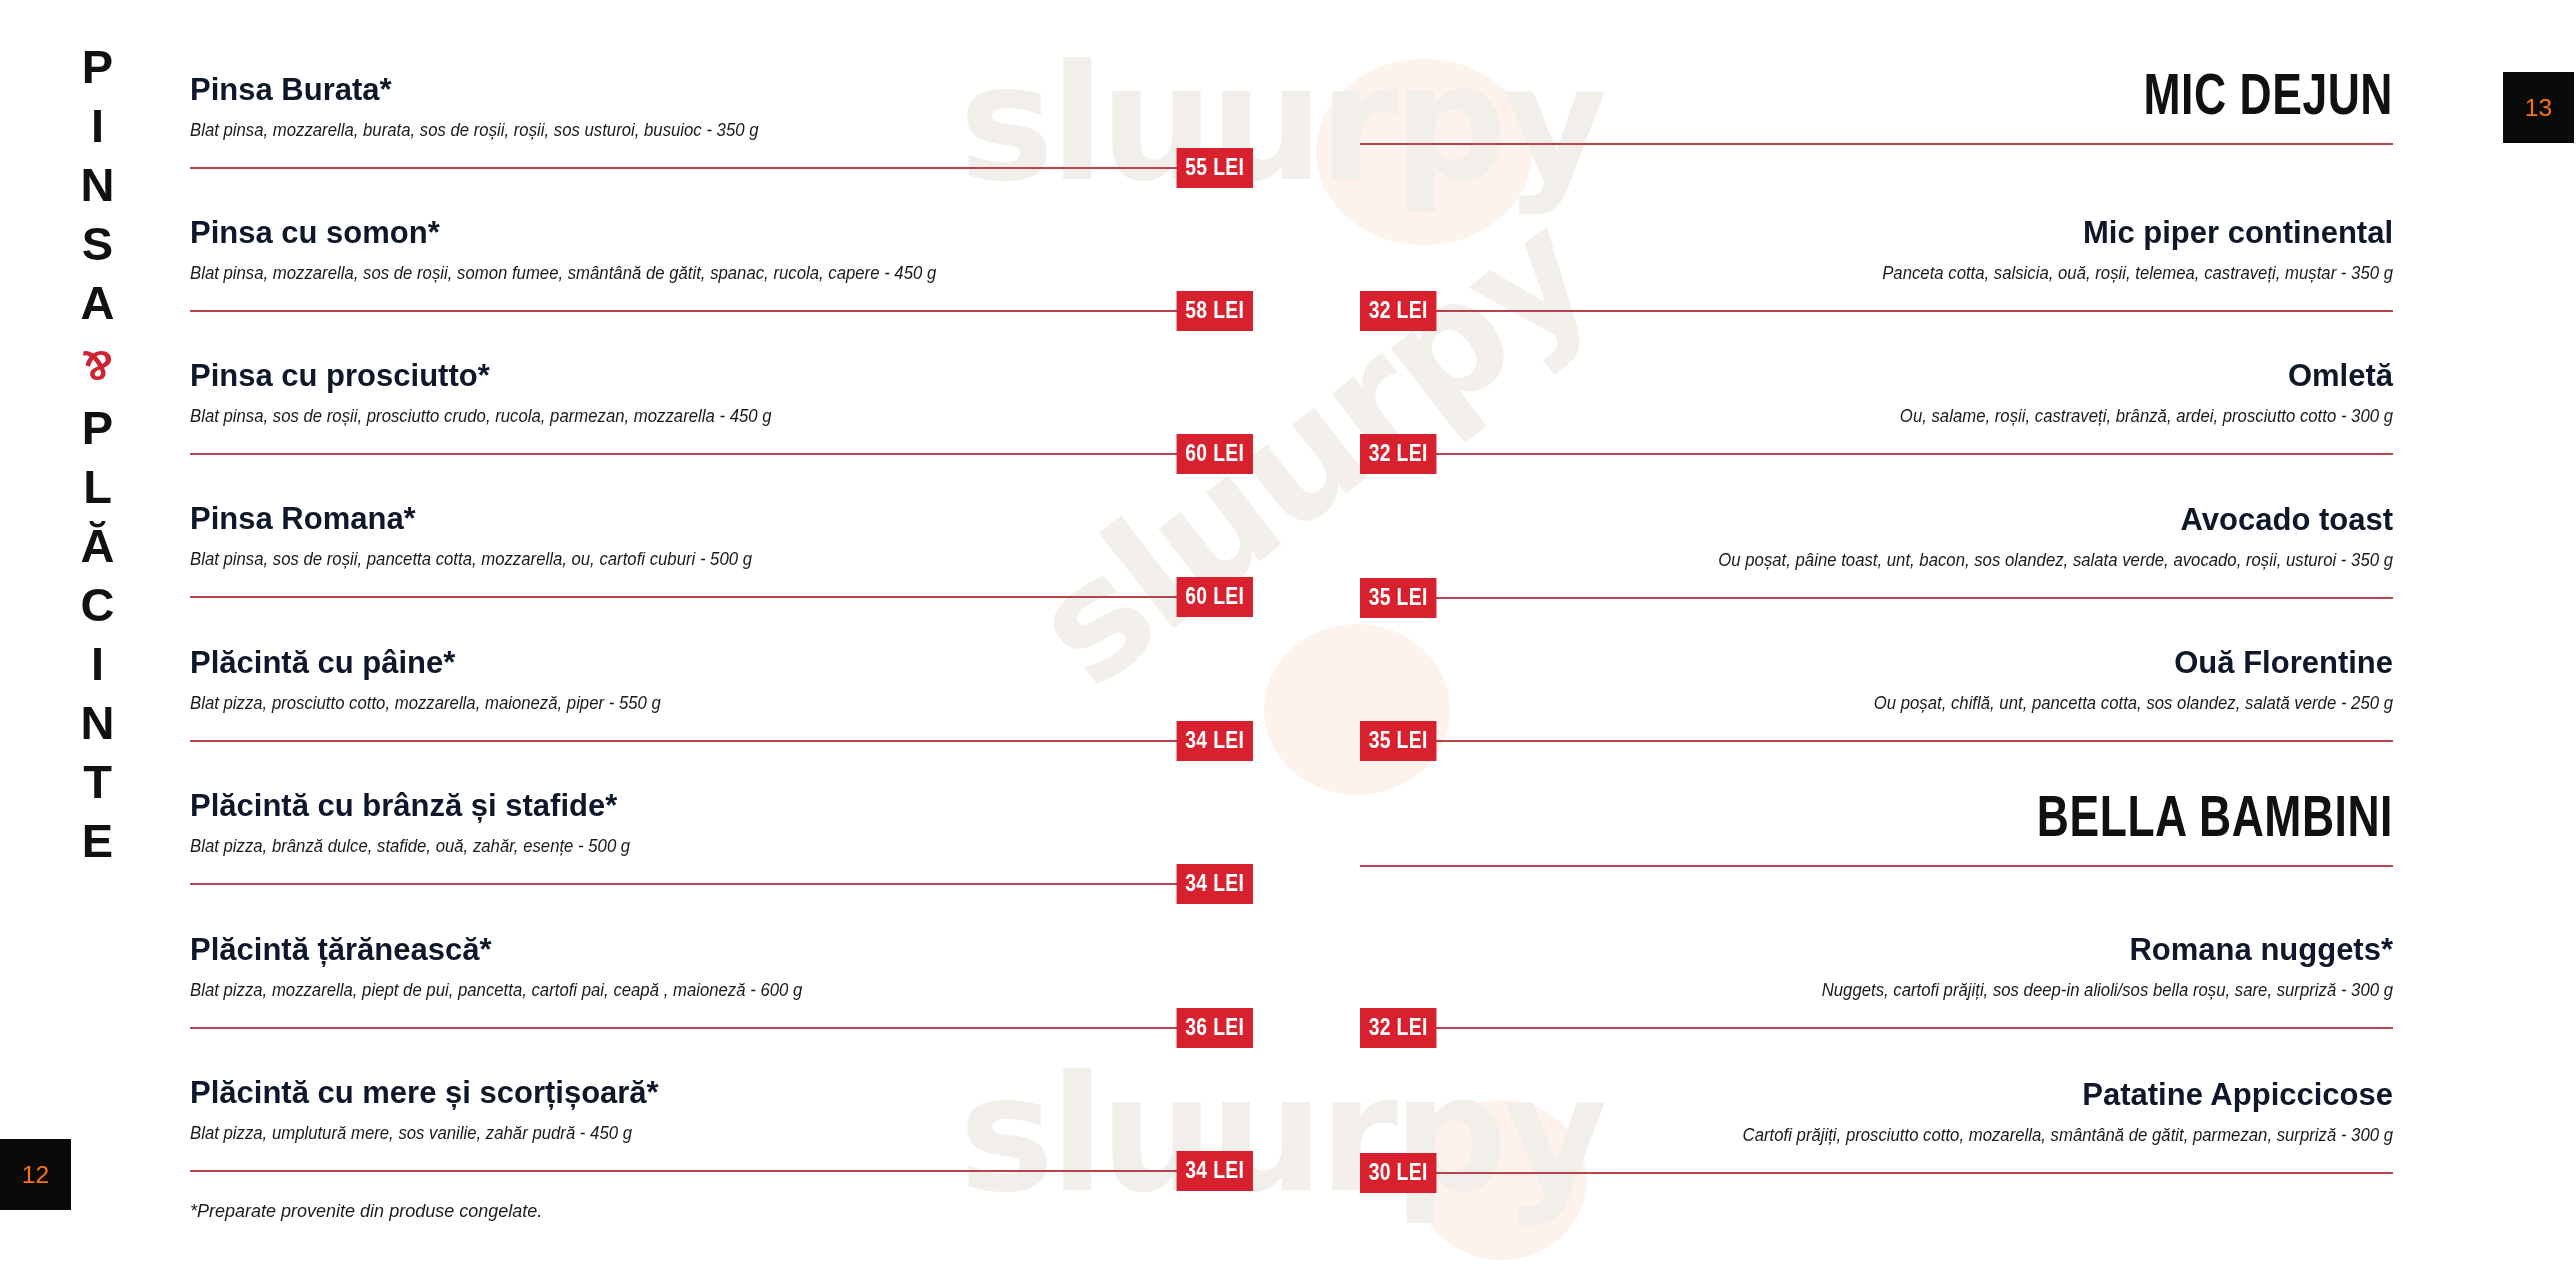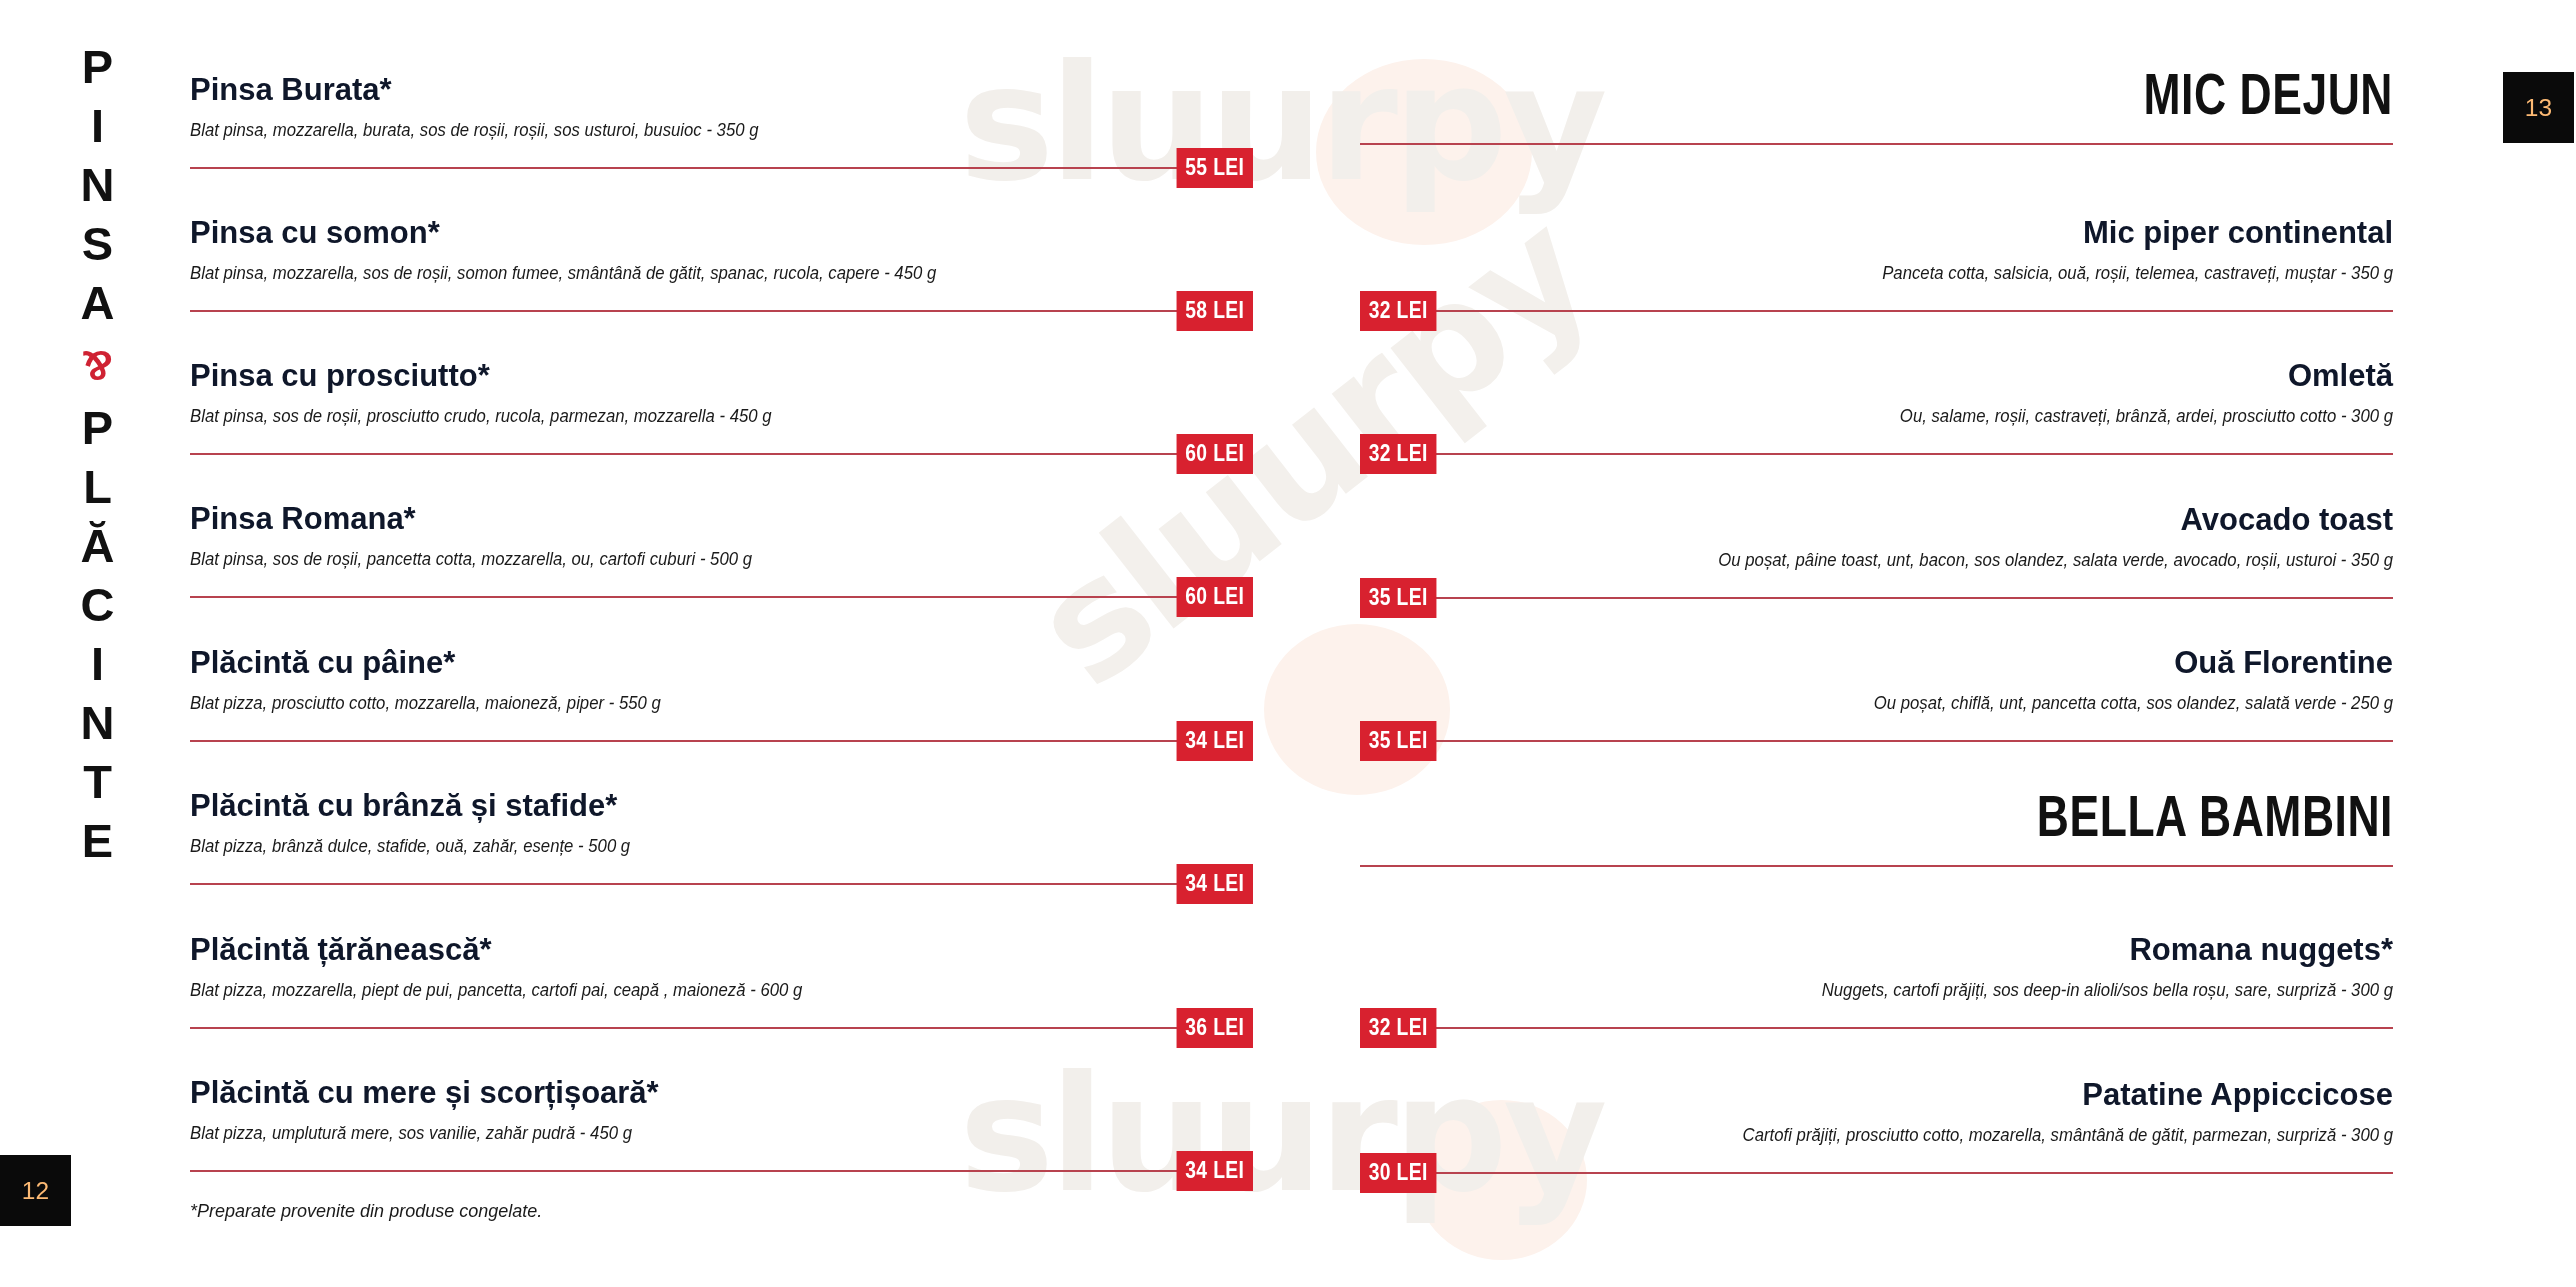--- a/index.html
+++ b/index.html
@@ -36,28 +36,28 @@
   }
   .blob1 { left:1316px; top:59px;  width:216px; height:186px; }
   .blob2 { left:1264px; top:624px; width:186px; height:171px; }
   .blob3 { left:1416px; top:1100px;width:171px; height:160px; }
 
   
   .page-num {
     position:absolute;
     width:71px; height:71px;
     background:#0a0a0a;
-    color:#fdba74;
+    color:#f97316;
     display:flex; align-items:center; justify-content:center;
     font-family:"Liberation Sans", sans-serif;
     font-size:24.5px;
     font-weight:300;
     z-index:6;
   }
-  .page-num.left  { left:0px;    top:1139px;margin-top:16px; }
+  .page-num.left  { left:0px;    top:1139px; }
   .page-num.right { left:2503px; top:72px;   }
 
   
   .side-title {
     position:absolute;
     left:68px; top:37px;
     width:59px;
     display:flex; flex-direction:column; align-items:center;
     z-index:5;
   }

